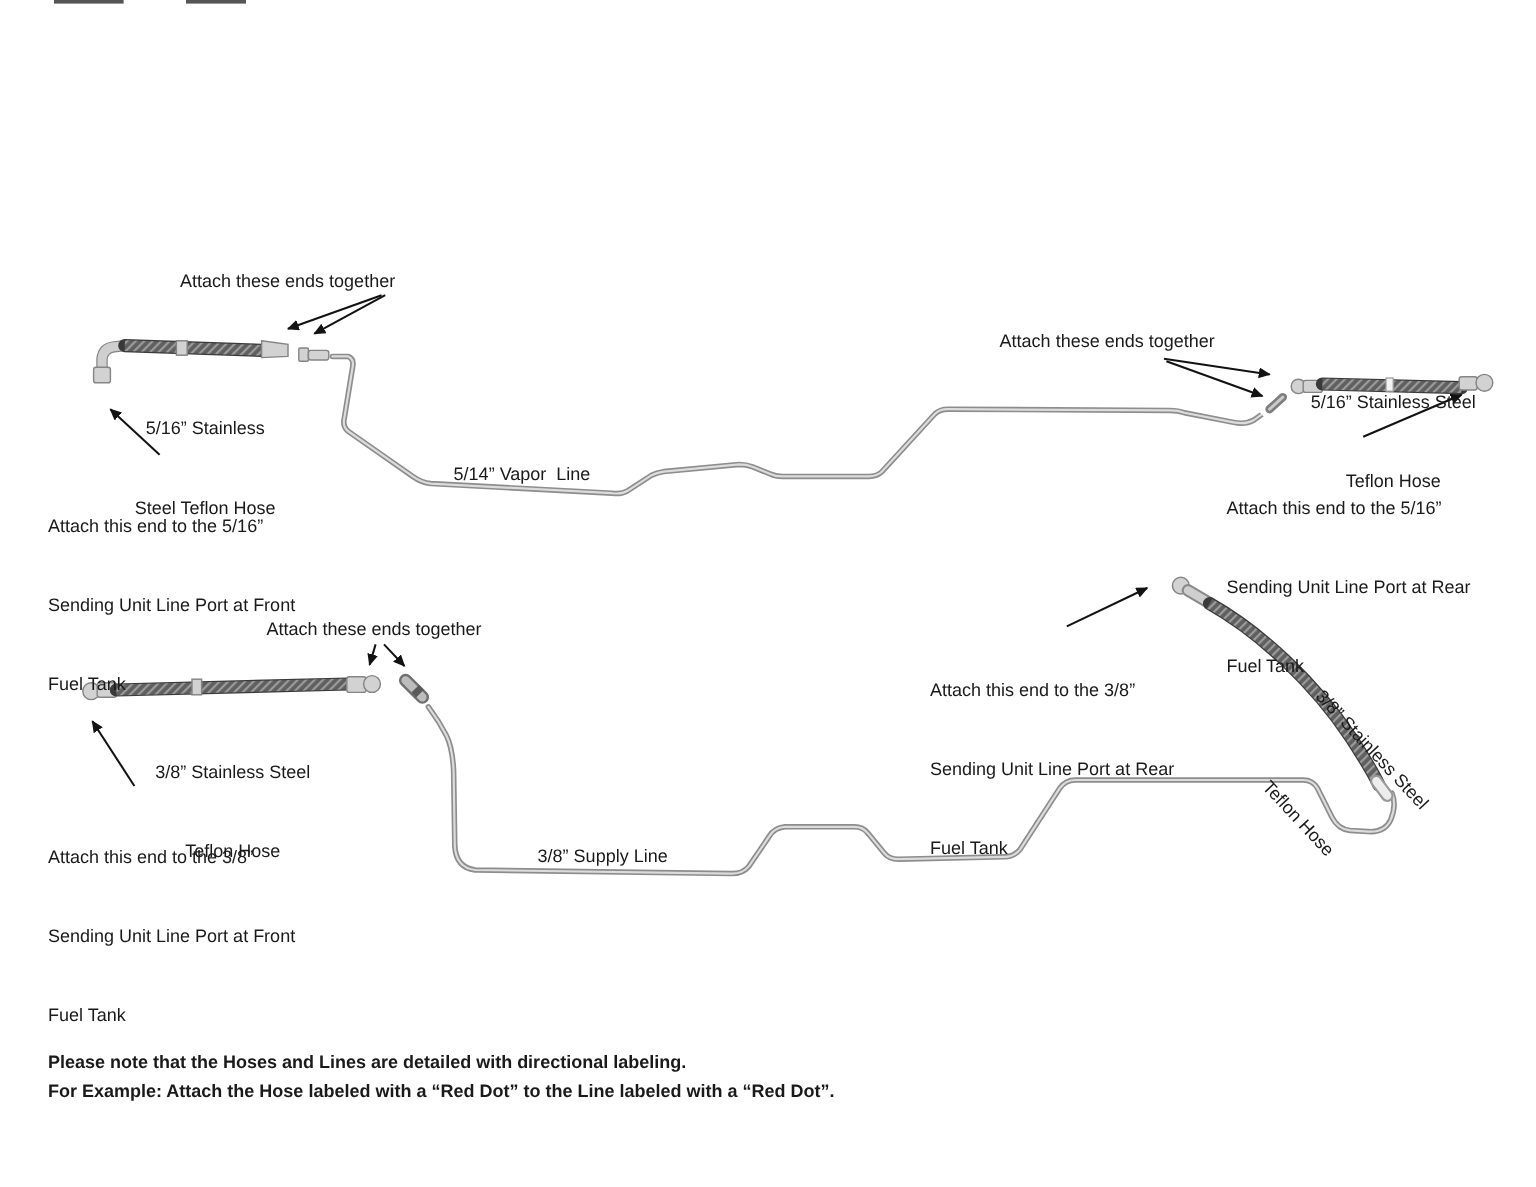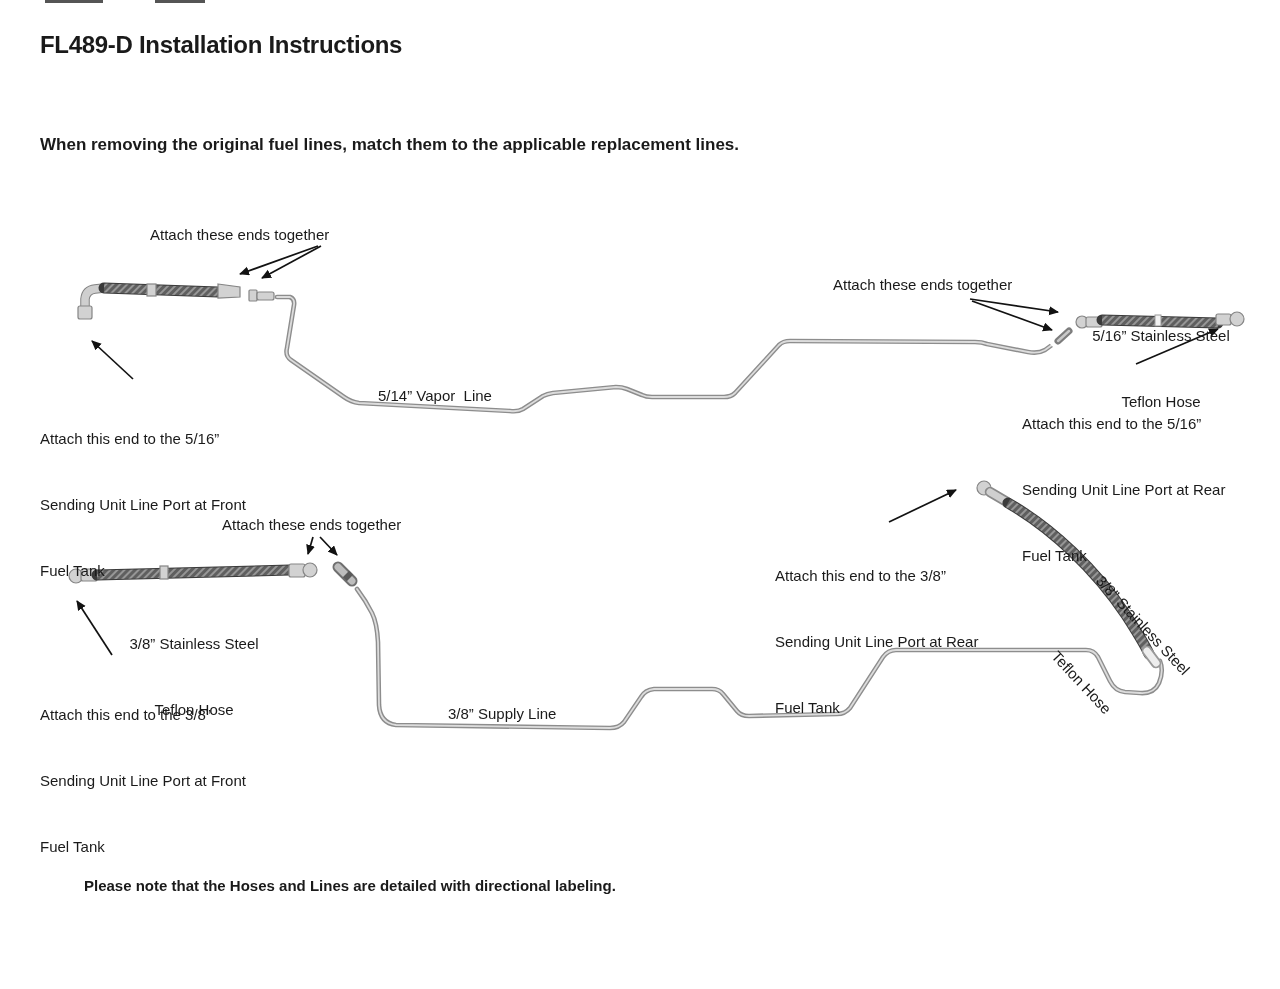--- a/index.html
+++ b/index.html
@@ -30,21 +30,21 @@
   #attach-bottom{left:222px;top:514px;}
   #hose-label-bottom-left{left:118px;top:589px;width:152px;}
   #port-bottom-left{left:40px;top:660px;}
   #supply-label{left:448px;top:703px;}
   #port-bottom-right{left:775px;top:521px;}
   #hose-label-bottom-right{
     left:1027px;top:542px;width:170px;line-height:28px;
     transform:rotate(47deg);transform-origin:center center;
   }
 
-  .note{left:40px;font-size:15px;font-weight:bold;white-space:pre;margin-left:44px;}
+  .note{left:40px;font-size:15px;font-weight:bold;white-space:pre;}
   #note1{top:877px;}
   #note2{top:901px;}
 
   svg{position:absolute;left:0;top:0;}
   .metal-under{fill:none;stroke:#8d8d8d;stroke-width:4.6;stroke-linecap:round;stroke-linejoin:round;}
   .metal-over{fill:none;stroke:#dcdcdc;stroke-width:1.8;stroke-linecap:round;stroke-linejoin:round;}
   .braid-under{fill:none;stroke:#3a3a3a;stroke-width:11;stroke-linecap:round;}
   .braid{fill:none;stroke:url(#braid);stroke-width:9;stroke-linecap:butt;}
   .fit-under{fill:none;stroke:#828282;stroke-width:9.5;stroke-linecap:round;}
   .fit{fill:none;stroke:#cfcfcf;stroke-width:7.5;stroke-linecap:round;}
@@ -143,25 +143,27 @@
       <path class="arrow" marker-end="url(#ah)" d="M972,301 L1052,330"></path>
       <path class="arrow" marker-end="url(#ah)" d="M1136,364 L1218,329"></path>
       <path class="arrow" marker-end="url(#ah)" d="M133,379 L92,341"></path>
       <path class="arrow" marker-end="url(#ah)" d="M313,537 L308,554"></path>
       <path class="arrow" marker-end="url(#ah)" d="M320,537 L337,555"></path>
       <path class="arrow" marker-end="url(#ah)" d="M112,655 L77,601"></path>
       <path class="arrow" marker-end="url(#ah)" d="M889,522 L956,490"></path>
     </g>
   </svg>
 
-  <div class="abs title">FL489-D Installation Instructions</div>
-  <div class="abs intro">When removing the original fuel lines, match them to the applicable replacement lines.</div>
 
   <div id="attach-top-left" class="abs lbl">Attach these ends together</div>
 
+  <div id="hose-label-top-left" class="abs lbl center">
+    <div>5/16” Stainless</div>
+    <div>Steel Teflon Hose</div>
+  </div>
 
   <div id="port-top-left" class="abs lbl">
     <div>Attach this end to the 5/16”</div>
     <div>Sending Unit Line Port at Front</div>
     <div>Fuel Tank</div>
   </div>
 
   <div id="vapor-label" class="abs lbl">5/14” Vapor  Line</div>
 
   <div id="attach-top-right" class="abs lbl">Attach these ends together</div>
@@ -197,14 +199,15 @@
     <div>Sending Unit Line Port at Rear</div>
     <div>Fuel Tank</div>
   </div>
 
   <div id="hose-label-bottom-right" class="abs lbl center">
     <div>3/8” Stainless Steel</div>
     <div>Teflon Hose</div>
   </div>
 
   <div id="note1" class="abs note">Please note that the Hoses and Lines are detailed with directional labeling.</div>
+  <div id="note2" class="abs note">For Example: Attach the Hose labeled with a “Red Dot” to the Line labeled with a “Red Dot”.</div>
 
 </div>
 
 </body></html>

